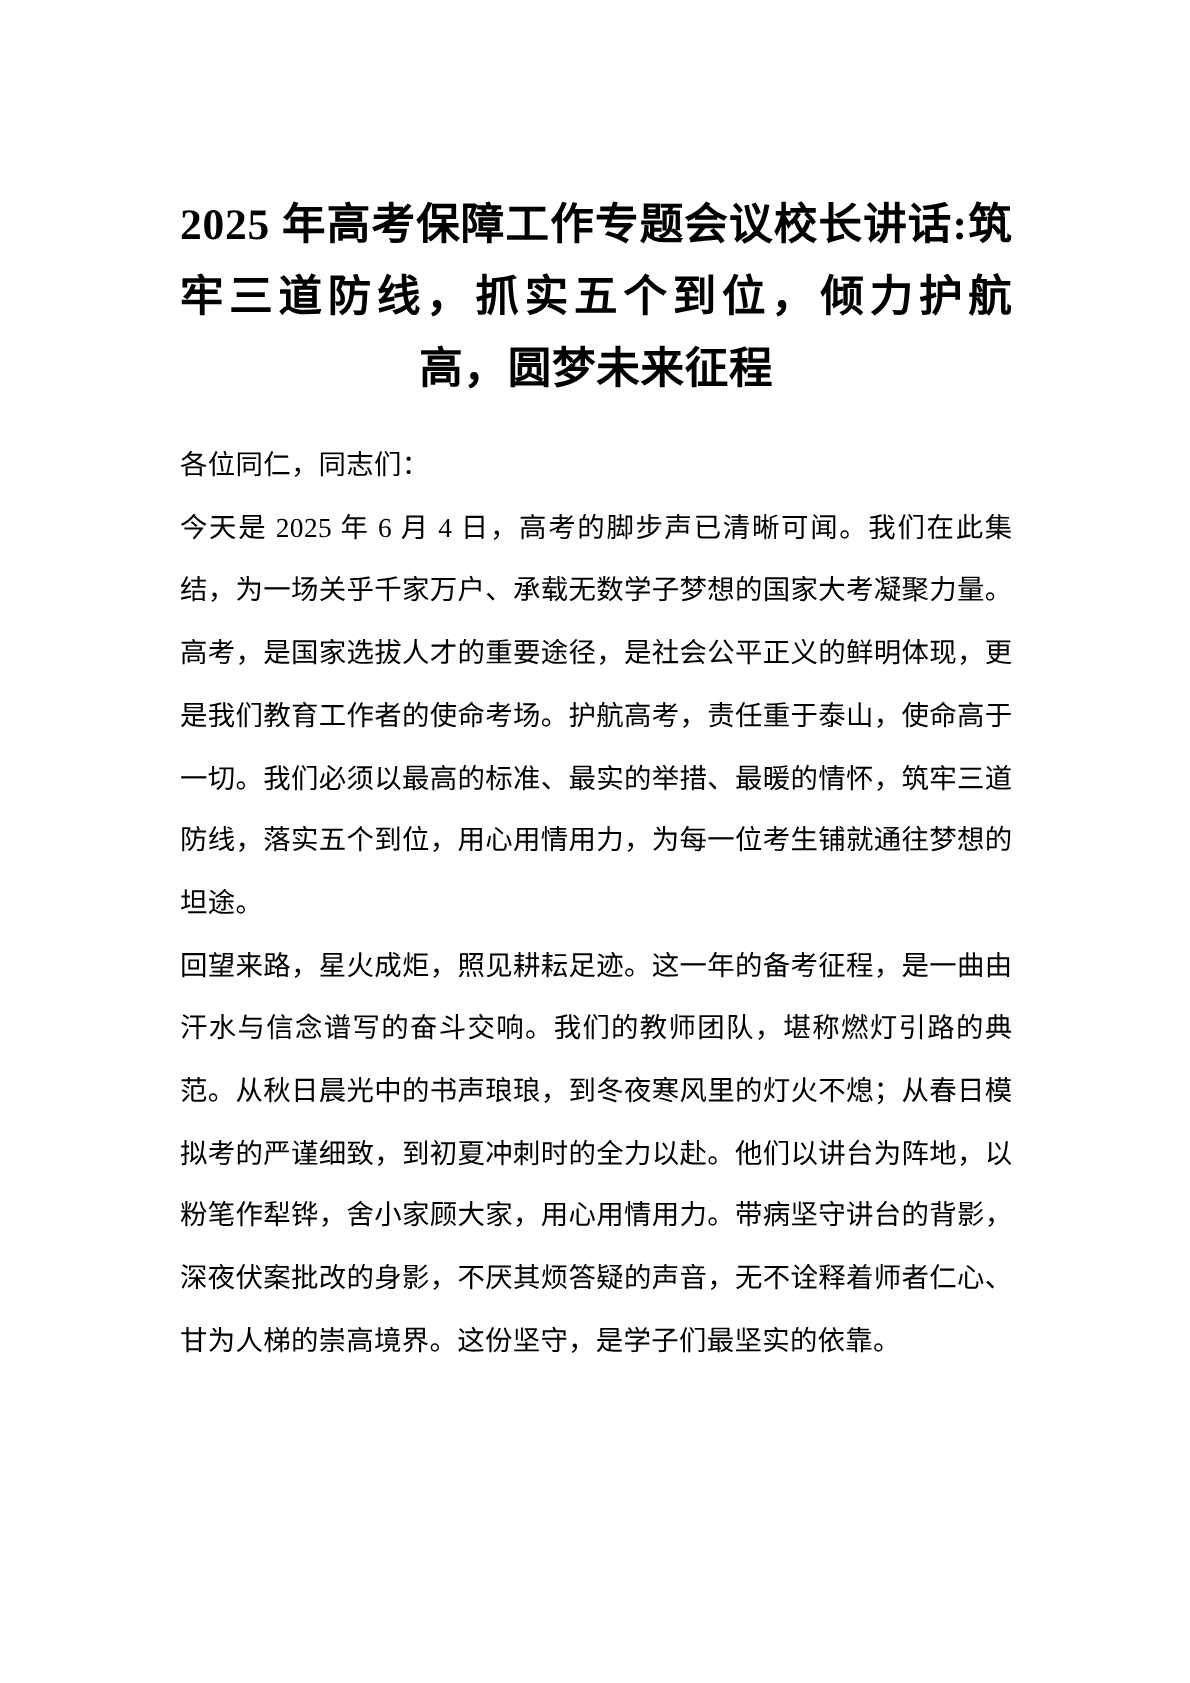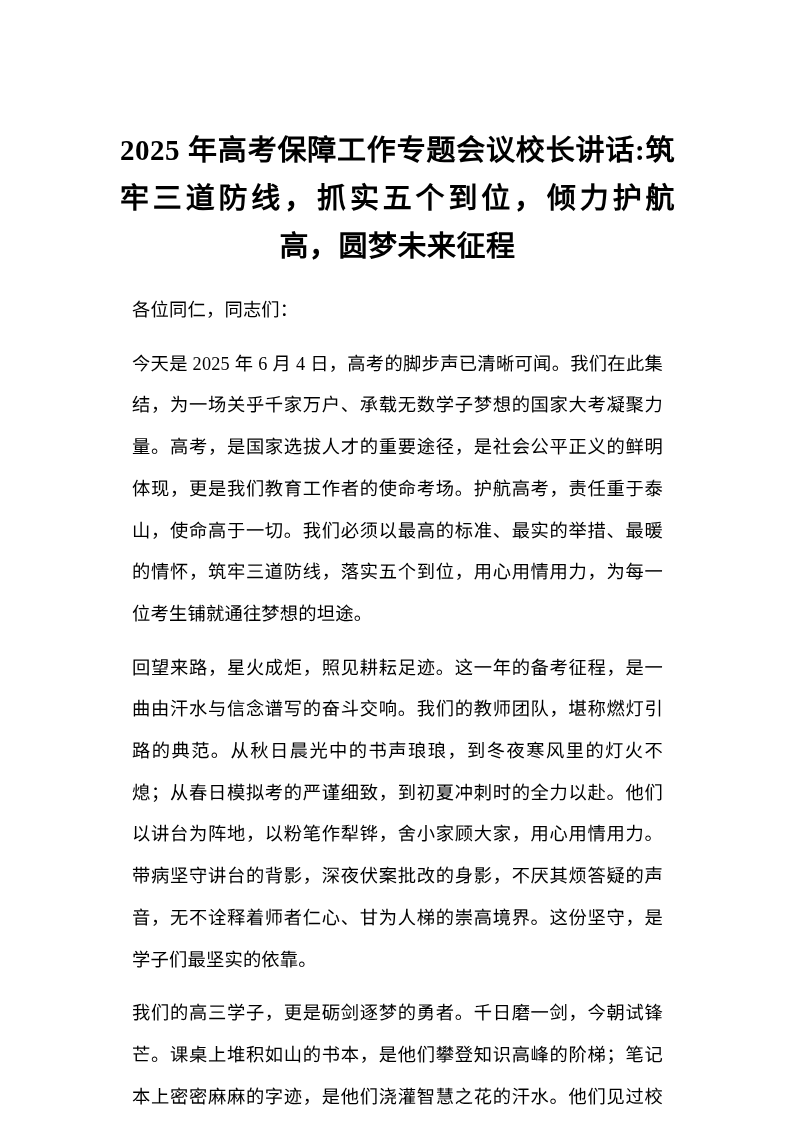--- a/index.html
+++ b/index.html
@@ -24,35 +24,34 @@
     font-size: 29px;
     line-height: 48px;
     font-weight: 700;
     text-align: justify;
     text-align-last: center;
     -moz-text-align-last: center;
     letter-spacing: 0.5px;
     word-break: break-all;
   }
   .body-para {
-    margin: 12px;
+    margin: 0;
     font-size: 18.3px;
     line-height: 41.7px;
     text-align: justify;
     text-justify: inter-character;
     word-break: break-all;
     letter-spacing: 0.2px;
   }
 </style>
 </head>
 <body>
 
 <div class="page">
   <h1 class="doc-title">2025 年高考保障工作专题会议校长讲话:筑牢三道防线，抓实五个到位，倾力护航高，圆梦未来征程</h1>
 
   <p class="body-para">各位同仁，同志们：</p>
 
   <p class="body-para">今天是 2025 年 6 月 4 日，高考的脚步声已清晰可闻。我们在此集结，为一场关乎千家万户、承载无数学子梦想的国家大考凝聚力量。高考，是国家选拔人才的重要途径，是社会公平正义的鲜明体现，更是我们教育工作者的使命考场。护航高考，责任重于泰山，使命高于一切。我们必须以最高的标准、最实的举措、最暖的情怀，筑牢三道防线，落实五个到位，用心用情用力，为每一位考生铺就通往梦想的坦途。</p>
 
   <p class="body-para">回望来路，星火成炬，照见耕耘足迹。这一年的备考征程，是一曲由汗水与信念谱写的奋斗交响。我们的教师团队，堪称燃灯引路的典范。从秋日晨光中的书声琅琅，到冬夜寒风里的灯火不熄；从春日模拟考的严谨细致，到初夏冲刺时的全力以赴。他们以讲台为阵地，以粉笔作犁铧，舍小家顾大家，用心用情用力。带病坚守讲台的背影，深夜伏案批改的身影，不厌其烦答疑的声音，无不诠释着师者仁心、甘为人梯的崇高境界。这份坚守，是学子们最坚实的依靠。</p>
 
-  <p class="body-para">我们的高三学子，更是砺剑逐梦的勇者。千日磨一剑，今朝试锋芒。课桌上堆积如山的书本，是他们攀登知识高峰的阶梯；笔记本上密密麻麻的字迹，是他们浇灌智慧之花的汗水。他们见过校园最早的晨光，</p>
 </div>
 
 </body></html>

